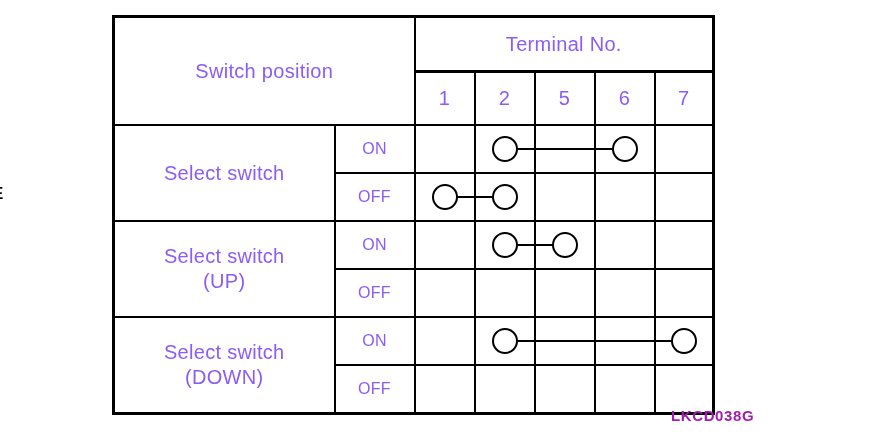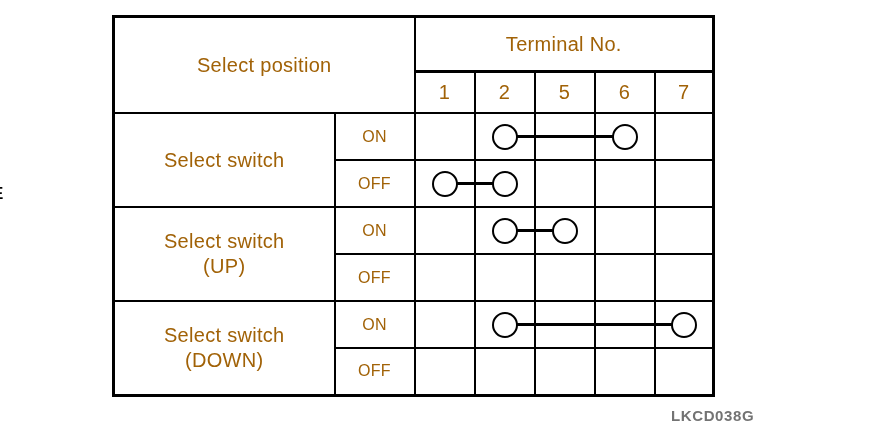--- a/index.html
+++ b/index.html
@@ -9,22 +9,22 @@
     -webkit-font-smoothing:antialiased;
   }
   .page { position:relative; width:896px; height:444px; background:#fff; }
 
   table.tbl {
     position:absolute; left:112px; top:15px; width:600px;
     border-collapse:collapse; table-layout:fixed;
     border:3px solid #000;
   }
   .tbl td {
-    border:2px solid #000; padding:8px; text-align:center; vertical-align:middle;
-    font-size:20px; letter-spacing:0.3px; color:#a16207; overflow:hidden;
+    border:2px solid #000; padding:14px; text-align:center; vertical-align:middle;
+    font-size:20px; letter-spacing:0.3px; color:#8b5cf6; overflow:hidden;
   }
   tr.r-head1 { height:55px; }
   tr.r-head2 { height:40px; }
   tr.r-data  { height:47px; }
 
   td.c-switchpos { font-size:20px; }
   td.c-termno { border-bottom-width:3px; }
   td.c-group  { line-height:1.25;text-align:center; }
   td.c-group .sub:empty { display:none; }
   td.c-pos { font-size:16px; }
@@ -38,21 +38,21 @@
   .hline.toright { left:50%; right:-2px; }
   .hline.toleft  { left:-2px; right:50%; }
   .circ {
     position:absolute; display:block; box-sizing:border-box;
     left:50%; top:50%; width:26px; height:26px; margin:-13px 0 0 -13px;
     border:2.5px solid #000; border-radius:50%; background:#fff;
   }
 
   .fig-code {
     position:absolute; left:671px; top:407px;
-    font-size:15px; letter-spacing:0.6px; color:#737373; font-weight:bold;
+    font-size:15px; letter-spacing:0.6px; color:#a21caf; font-weight:bold;
   }
   .edge-mark {
     position:absolute; left:-8px; top:184px;
     font-size:17px; font-weight:bold; color:#000;
   }
 </style>
 </head>
 <body>
 
 <div class="page">
@@ -64,21 +64,21 @@
       <col style="width:221px">
         <col style="width:80px">
       <col style="width:60px">
         <col style="width:60px">
         <col style="width:60px">
         <col style="width:60px">
         <col style="width:59px">
     </colgroup>
     <tbody>
       <tr class="r-head1">
-        <td class="c-switchpos" colspan="2" rowspan="2">Select position</td>
+        <td class="c-switchpos" colspan="2" rowspan="2">Switch position</td>
         <td class="c-termno" colspan="5">Terminal No.</td>
       </tr>
       <tr class="r-head2">
         <td>1</td>
         <td>2</td>
         <td>5</td>
         <td>6</td>
         <td>7</td>
       </tr>
 

